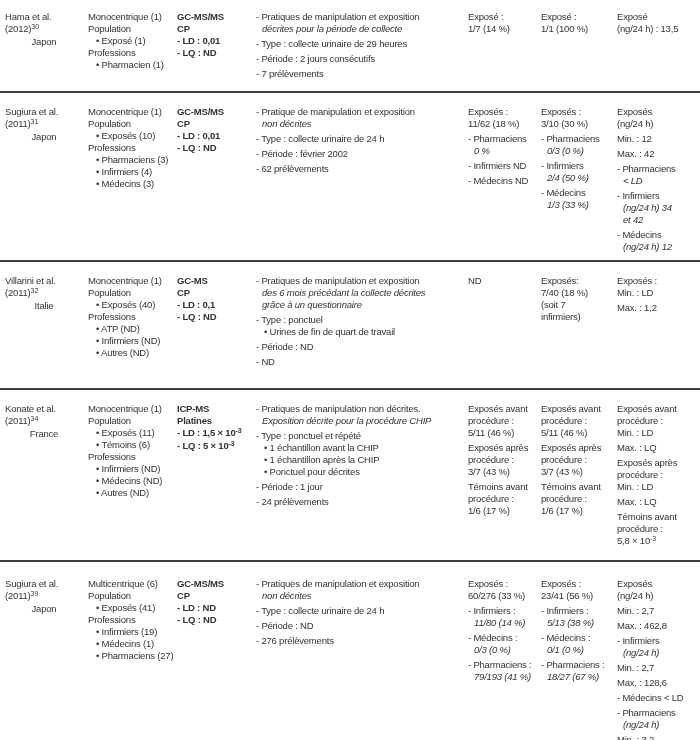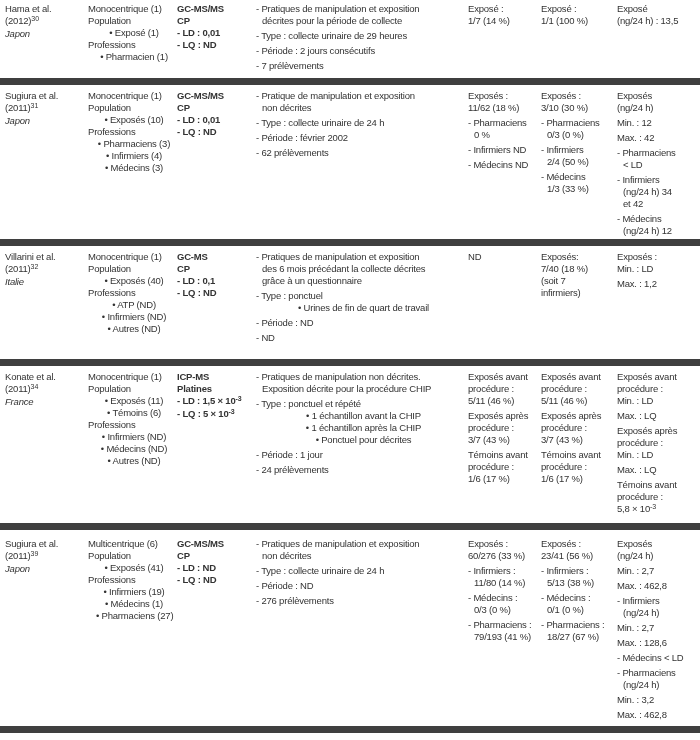--- a/index.html
+++ b/index.html
@@ -6,32 +6,33 @@
   .page{
     width:700px;height:740px;background:#fff;overflow:hidden;
     font-family:"Liberation Sans",sans-serif;
     font-size:9.5px;line-height:12px;letter-spacing:-0.2px;color:#333;
     box-sizing:border-box;
   }
   .trow{
     display:grid;
     grid-template-columns:83px 89px 79px 212px 73px 76px 82px;
     padding:5px 0 0 5px;
-    border-bottom:7px solid #701a75;
+    border-bottom:2px solid #701a75;
     box-sizing:border-box;
+    margin-top:8px;
   }
   .trow:first-child{padding-top:3px;}
   .trow:last-child{padding-top:8px;}
   .cell{padding-right:5px;overflow:visible;}
   .cell.col-method{padding-right:0;font-weight:bold;}
   .ln{white-space:nowrap;}
   .k-dash{padding-left:6px;text-indent:-6px;}
-  .k-cont{padding-left:6px;}
-  .k-bullet{padding-left:8px;text-align:center;}
-  .k-italic{font-style:italic;}
+  .k-cont{padding-left:6px;font-style:italic;}
+  .k-bullet{padding-left:8px;}
+  .k-italic{text-align:center;}
   .gap{margin-top:3px;}
   sup{
     font-size:7px;letter-spacing:0;
     vertical-align:baseline;position:relative;top:-3.2px;
   }
 </style>
 </head>
 <body>
 
 <div class="page">

